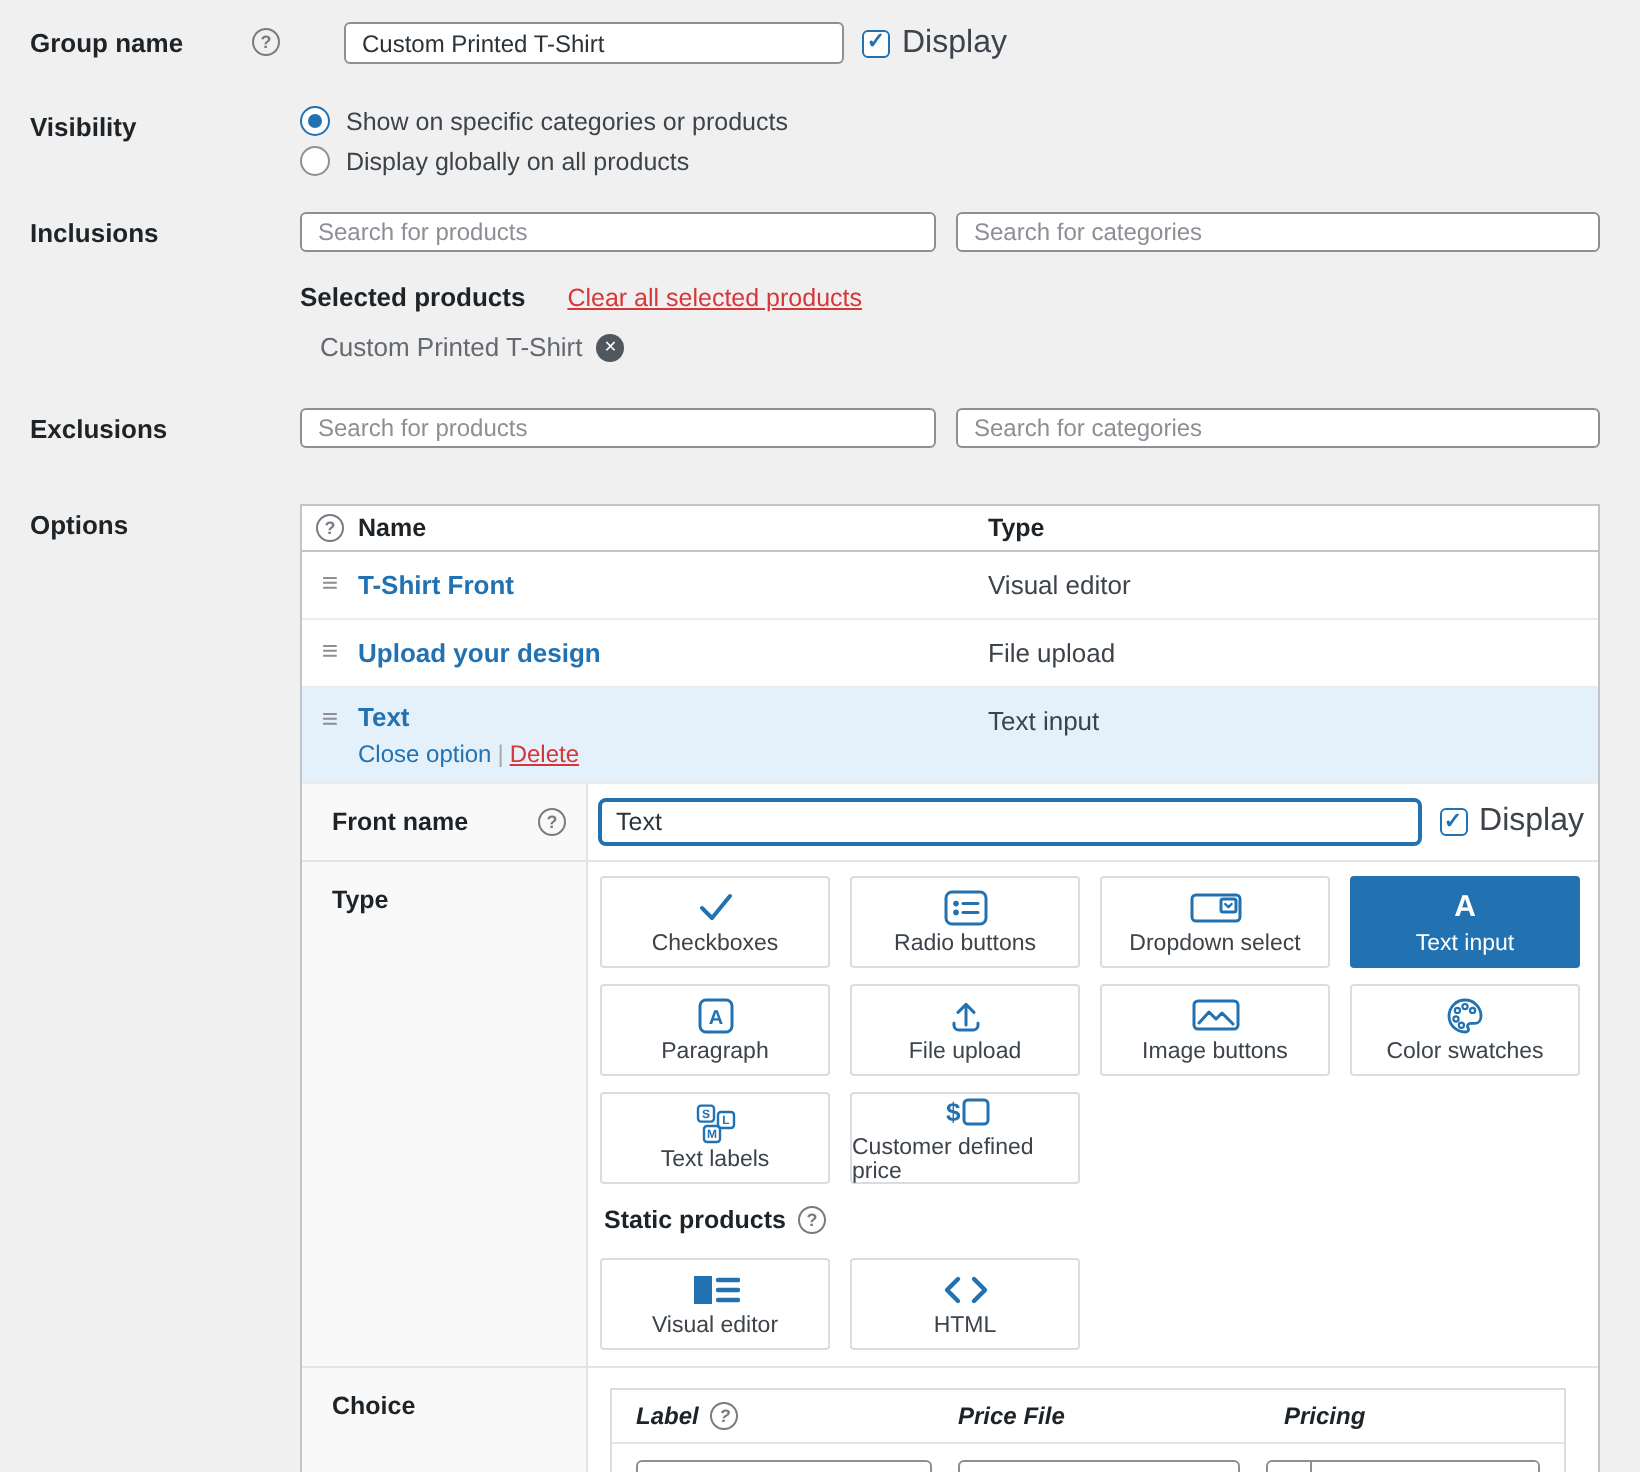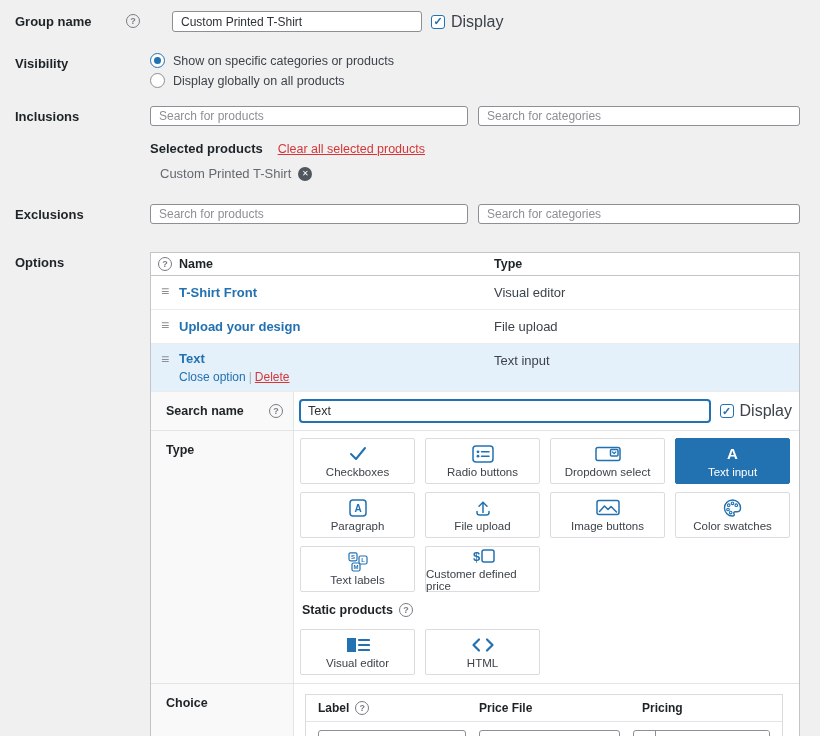--- a/index.html
+++ b/index.html
@@ -67,21 +67,21 @@
 
   .row-vis { margin-top:21px; }
   .row-vis .content { display:flex; flex-direction:column; gap:5px; }
 
   .row-incl { margin-top:18px; }
   .row-excl { margin-top:23px; }
   .search-row { display:flex; gap:10px; }
   .search-products  { width:318px; height:20px; }
   .search-categories{ width:322px; height:20px; }
 
-  .selected-line { margin-top:15px; display:flex; align-items:center; gap:15px; font-size:13px; }
+  .selected-line { margin-top:15px; display:flex; align-items:center; gap:21px; font-size:13px; }
   .selected-line .bold { font-weight:bold; }
   .selected-line a { font-size:12.5px; text-decoration:underline; }
 
   .tag-line { margin-top:10px; margin-left:10px; display:flex; align-items:center; gap:7px;
               font-size:13px; color:#646970; }
   .tagx {
     width:14px; height:14px; border-radius:50%; background:#50575e; color:#fff;
     font-size:8px; line-height:1; display:inline-flex; align-items:center; justify-content:center;
     cursor:pointer;
   }
@@ -140,21 +140,21 @@
 
   .static-lab { margin:10px 0 0 2px; height:16px; font-weight:bold; font-size:12.5px;
                 display:flex; gap:6px; align-items:center; }
   .static-tiles { margin-top:11px; }
 
   
   .choice-content { padding:10px 16px 0 11px; }
   .choice-box { border:1px solid #dcdcde; background:#fff; }
   .cb-head { display:flex; gap:13px; padding:6px 12px; border-bottom:1px solid #e3e4e6;
              font-weight:bold; font-size:12px; align-items:center; }
-  .cb-head .hc { display:flex; gap:6px; align-items:flex-end; }
+  .cb-head .hc { display:flex; gap:6px; align-items:flex-end;font-style:italic; }
   .hc1 { width:148px; } .hc2 { width:150px; } .hc3 { flex:1; }
   .cb-body { display:flex; gap:13px; padding:8px 12px 10px; align-items:center; }
   .choice-label-input { width:148px; height:22px; }
   .sel-box {
     position:relative; width:150px; height:22px; border:1px solid #8c8f94; border-radius:3px;
     background:#fff; display:flex; align-items:center; padding:0 22px 0 8px;
     font-size:12px; color:#2c3338; cursor:pointer;
   }
   .pgroup { display:flex; width:148px; height:22px; border:1px solid #8c8f94; border-radius:3px;
             background:#fff; overflow:hidden; align-items:stretch; }
@@ -267,21 +267,21 @@
           <a href="#" class="link-blue opt-name">Text</a>
           <div class="opt-actions">
             <a href="#" class="link-blue">Close option</a><span class="sep">|</span><a href="#" class="link-red">Delete</a>
           </div>
         </span>
         <span class="col-t opt-type" style="padding-top:2px;">Text input</span>
       </div>
 
       <div class="ed-row">
         <div class="ed-lab">
-          <span>Search name</span>
+          <span>Front name</span>
           <span class="help"></span>
         </div>
         <div class="ed-content optname-content">
           <input class="focus-input" type="text" value="Text" style="">
           <span class="cb checked"></span>
           <span class="cb-label">Display</span>
         </div>
       </div>
 
       <div class="ed-row">

